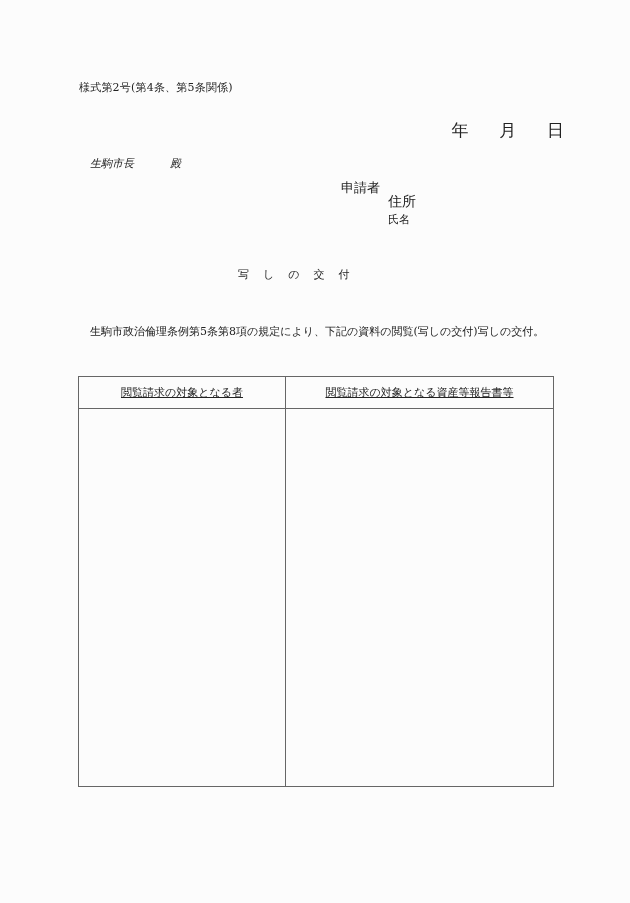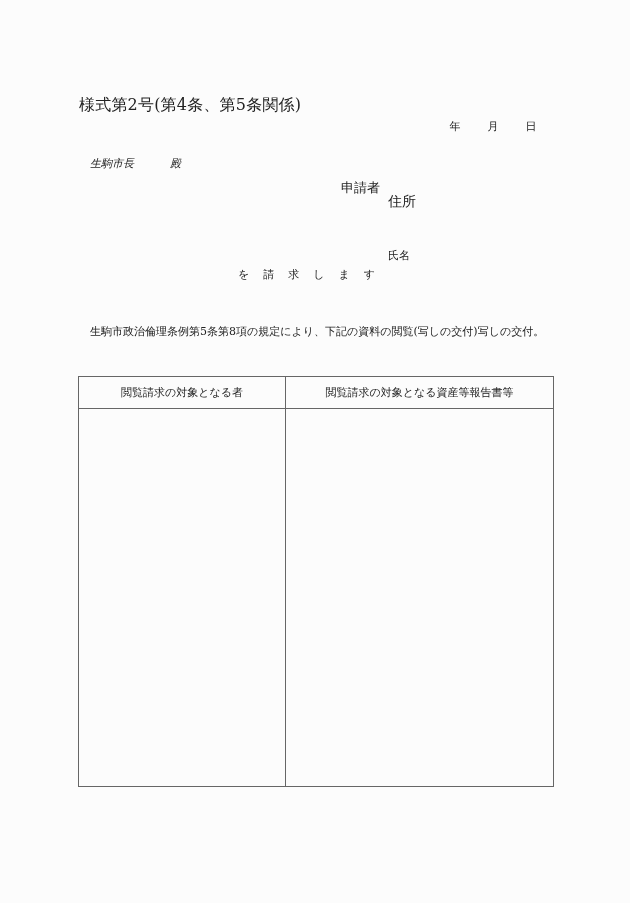--- a/index.html
+++ b/index.html
@@ -10,41 +10,42 @@
     body {
       width: 630px;
       height: 903px;
       position: relative;
       overflow: hidden;
       font-family: "DejaVu Serif", "Liberation Serif", serif;
       color: #222;
       font-size: 11px;
     }
     .abs { position: absolute; white-space: nowrap; }
-    #form-number { left: 79px; top: 95px; font-size: 16px; letter-spacing: 0.2px; }
-    #date-line { left: 446px; top: 119px; font-size: 11px; }
+    #form-number { left: 79px; top: 80px; font-size: 11px; letter-spacing: 0.2px; }
+    #date-line { left: 446px; top: 119px; font-size: 17px; }
     #date-line span { display: inline-block; }
     #date-line .gap { width: 20px; }
     #addressee { left: 90px; top: 156px; font-size: 11px; font-style: italic; }
     #addressee .gap { display: inline-block; width: 36px; }
     #applicant-label { left: 341px; top: 179px; font-size: 13px; }
     #address-label { left: 388px; top: 193px; font-size: 14px; }
-    #name-label { left: 388px; top: 212px; font-size: 11px; margin-top: 36px; }
+    #name-label { left: 388px; top: 212px; font-size: 11px; }
     #doc-title { left: 238px; top: 267px; font-size: 11px; letter-spacing: 14px; }
     #body-text {
       left: 79px; top: 322px; width: 476px;
       white-space: normal; font-size: 11px; line-height: 19px;
       text-indent: 11px;
     }
     #request-table {
       position: absolute;
       left: 78px; top: 376px;
       width: 475px; height: 411px;
       border-collapse: collapse;
       table-layout: fixed;
+      text-decoration: underline;
     }
     #request-table th, #request-table td {
       border: 1px solid #666;
       padding: 0;
     }
     #request-table th {
       height: 31px;
       font-weight: normal;
       font-size: 11px;
       text-align: center;
@@ -67,21 +68,21 @@
 </div>
 
 <div class="abs" id="addressee">
   <span>生駒市長</span><span class="gap"></span><span>殿</span>
 </div>
 
 <div class="abs" id="applicant-label">申請者</div>
 <div class="abs" id="address-label">住所</div>
 <div class="abs" id="name-label">氏名</div>
 
-<div class="abs" id="doc-title">を請求します</div>
+<div class="abs" id="doc-title">写しの交付</div>
 
 <div class="abs" id="body-text">生駒市政治倫理条例第5条第8項の規定により、下記の資料の閲覧(写しの交付)写しの交付。</div>
 
 <table id="request-table">
   <colgroup>
     <col style="width:207px">
     <col style="width:268px">
   </colgroup>
   <thead>
     <tr>

